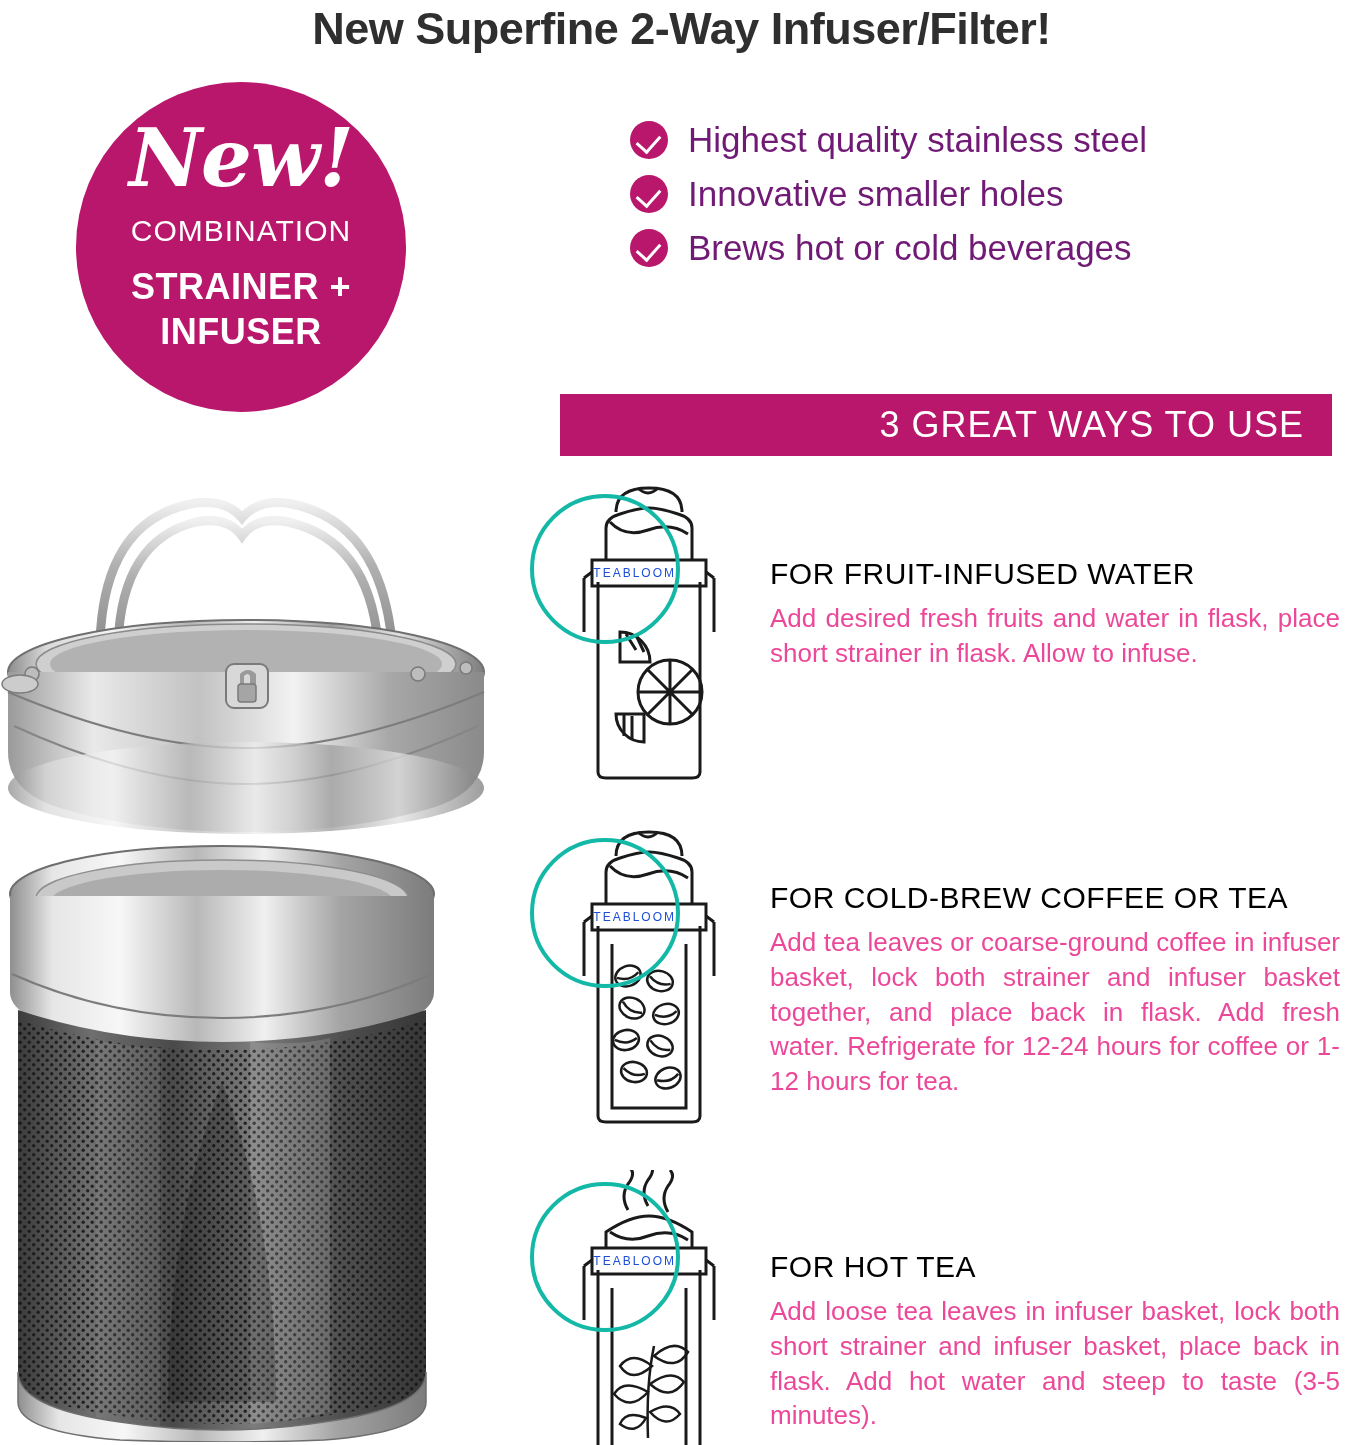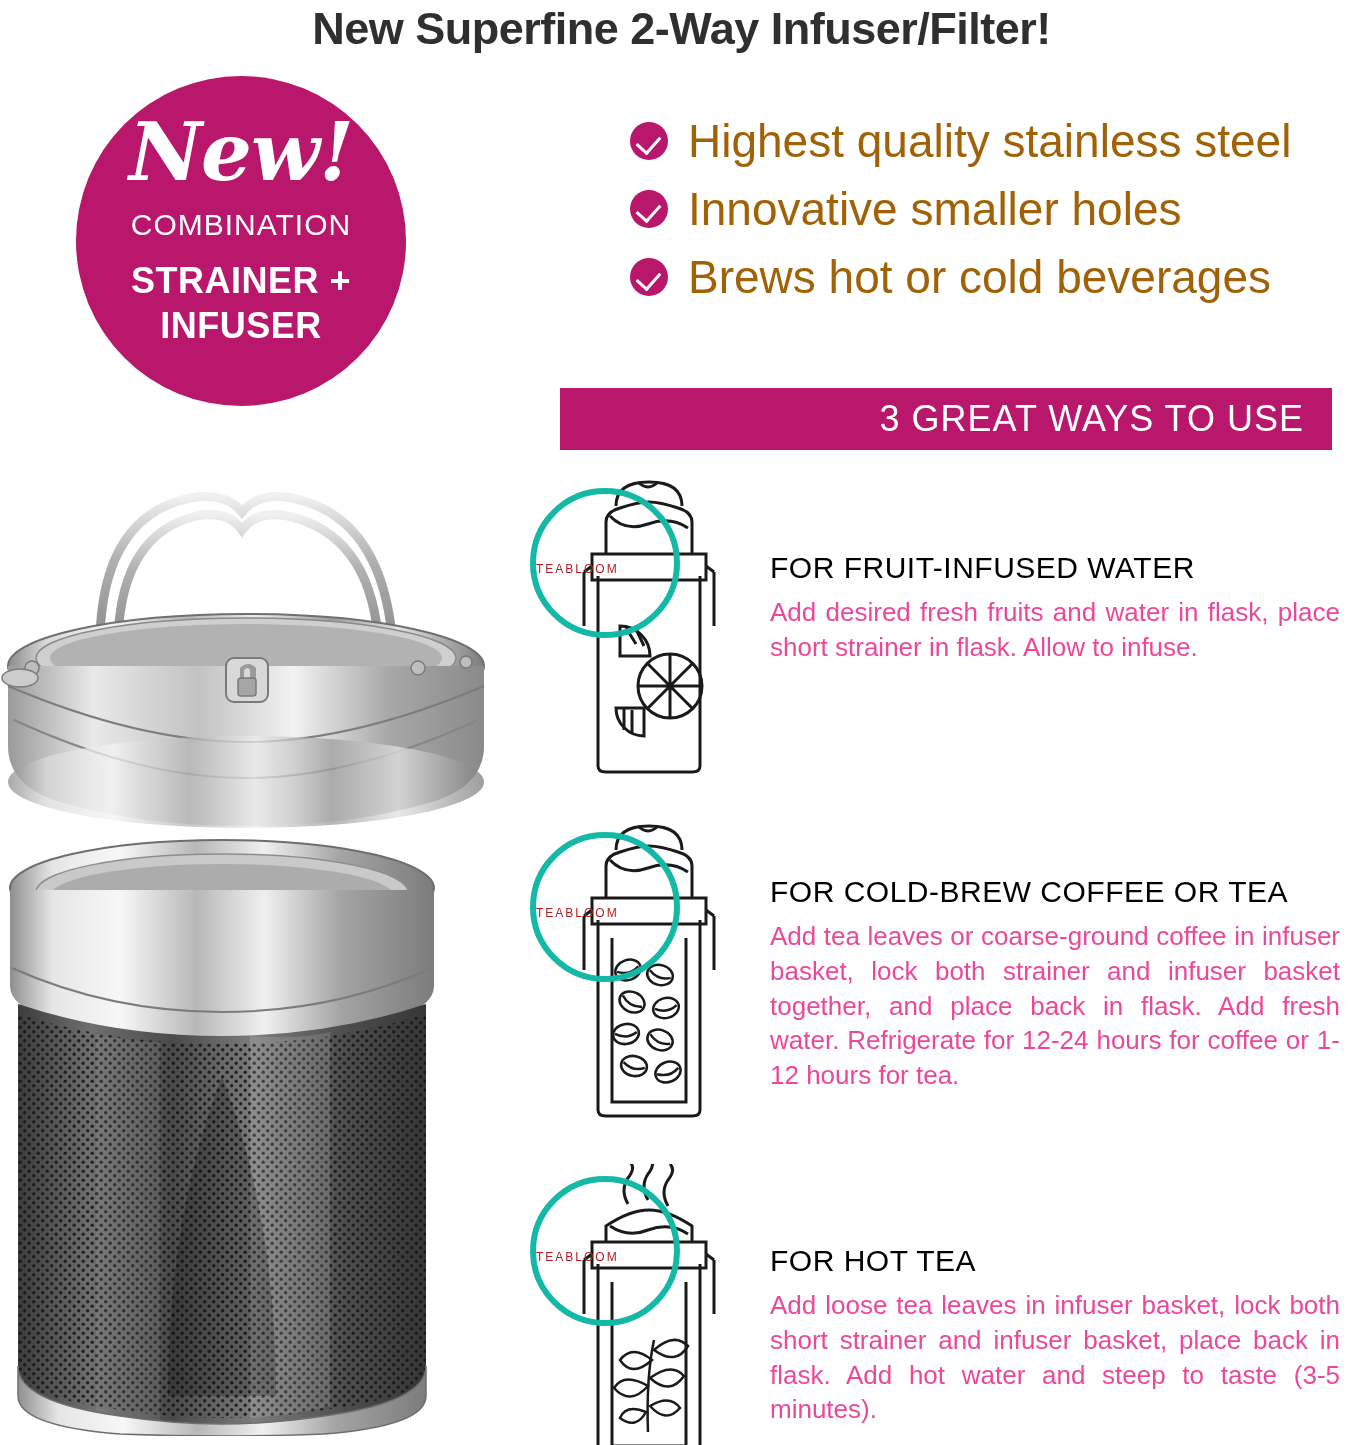--- a/index.html
+++ b/index.html
@@ -23,21 +23,21 @@
     font-weight: bold;
     color: #2f2f2f;
     letter-spacing: -0.5px;
     padding-top: 4px;
     line-height: 1.1;
   }
 
   
   .stage {
     position: absolute;
-    top: 66px;
+    top: 72px;
     left: 0;
     width: 1152px;
     height: 1367px;
   }
 
   
   .badge {
     position: absolute;
     left: 76px;
     top: 10px;
@@ -98,22 +98,22 @@
     position: absolute;
     left: 11px;
     top: 9px;
     width: 12px;
     height: 19px;
     border: solid #ffffff;
     border-width: 0 3.5px 3.5px 0;
     transform: rotate(42deg);
   }
   .bullet-text {
-    font-size: 46px;
-    color: #a16207;
+    font-size: 35px;
+    color: #701a75;
   }
 
   
   .banner {
     position: absolute;
     left: 560px;
     top: 322px;
     width: 772px;
     height: 62px;
     background: #b8176b;
@@ -164,25 +164,25 @@
   .step-2 .step-body { padding-top: 55px; }
   .step-3 .step-body { padding-top: 80px; }
 
   .watermark {
     position: absolute;
     left: 10px;
     top: 12px;
     width: 150px;
     height: 150px;
     border-radius: 50%;
-    border: 6px solid #14b8a6;
-    color: #b91c1c;
+    border: 4px solid #14b8a6;
+    color: #1d4ed8;
     font-size: 12px;
     letter-spacing: 2px;
-    text-align: left;
+    text-align: right;
     line-height: 150px;
     box-sizing: border-box;
   }
 
   
   .photo {
     position: absolute;
   }
   .photo-lid {
     left: 0px;

